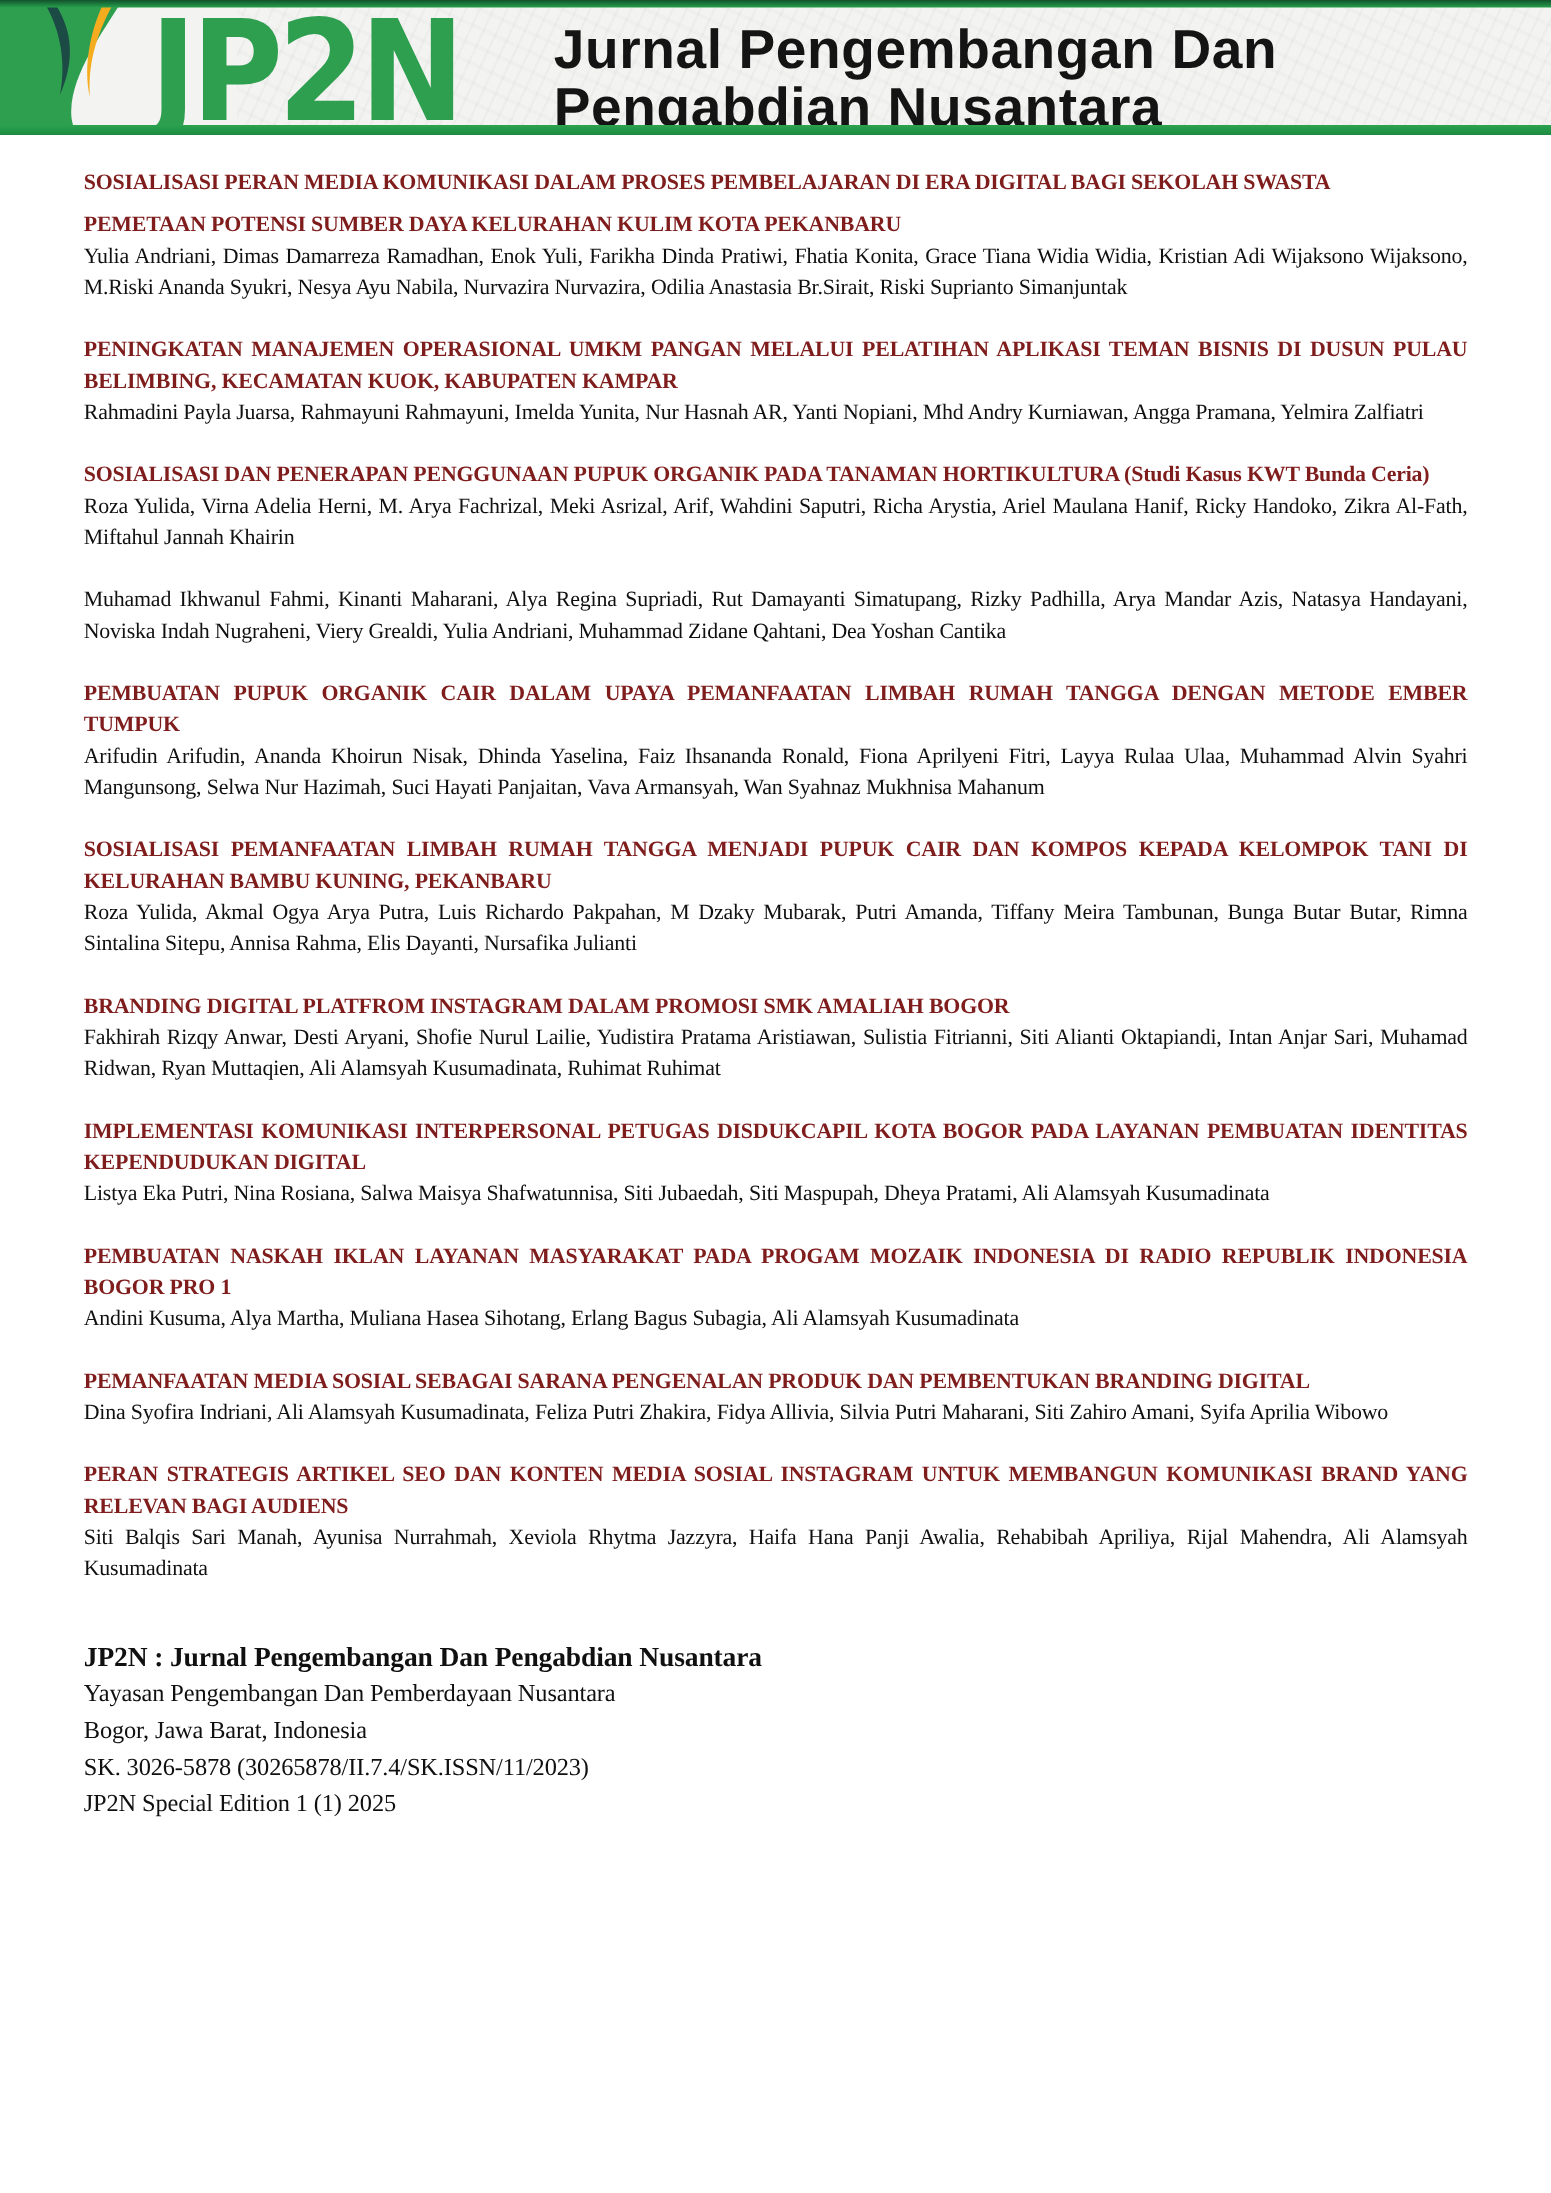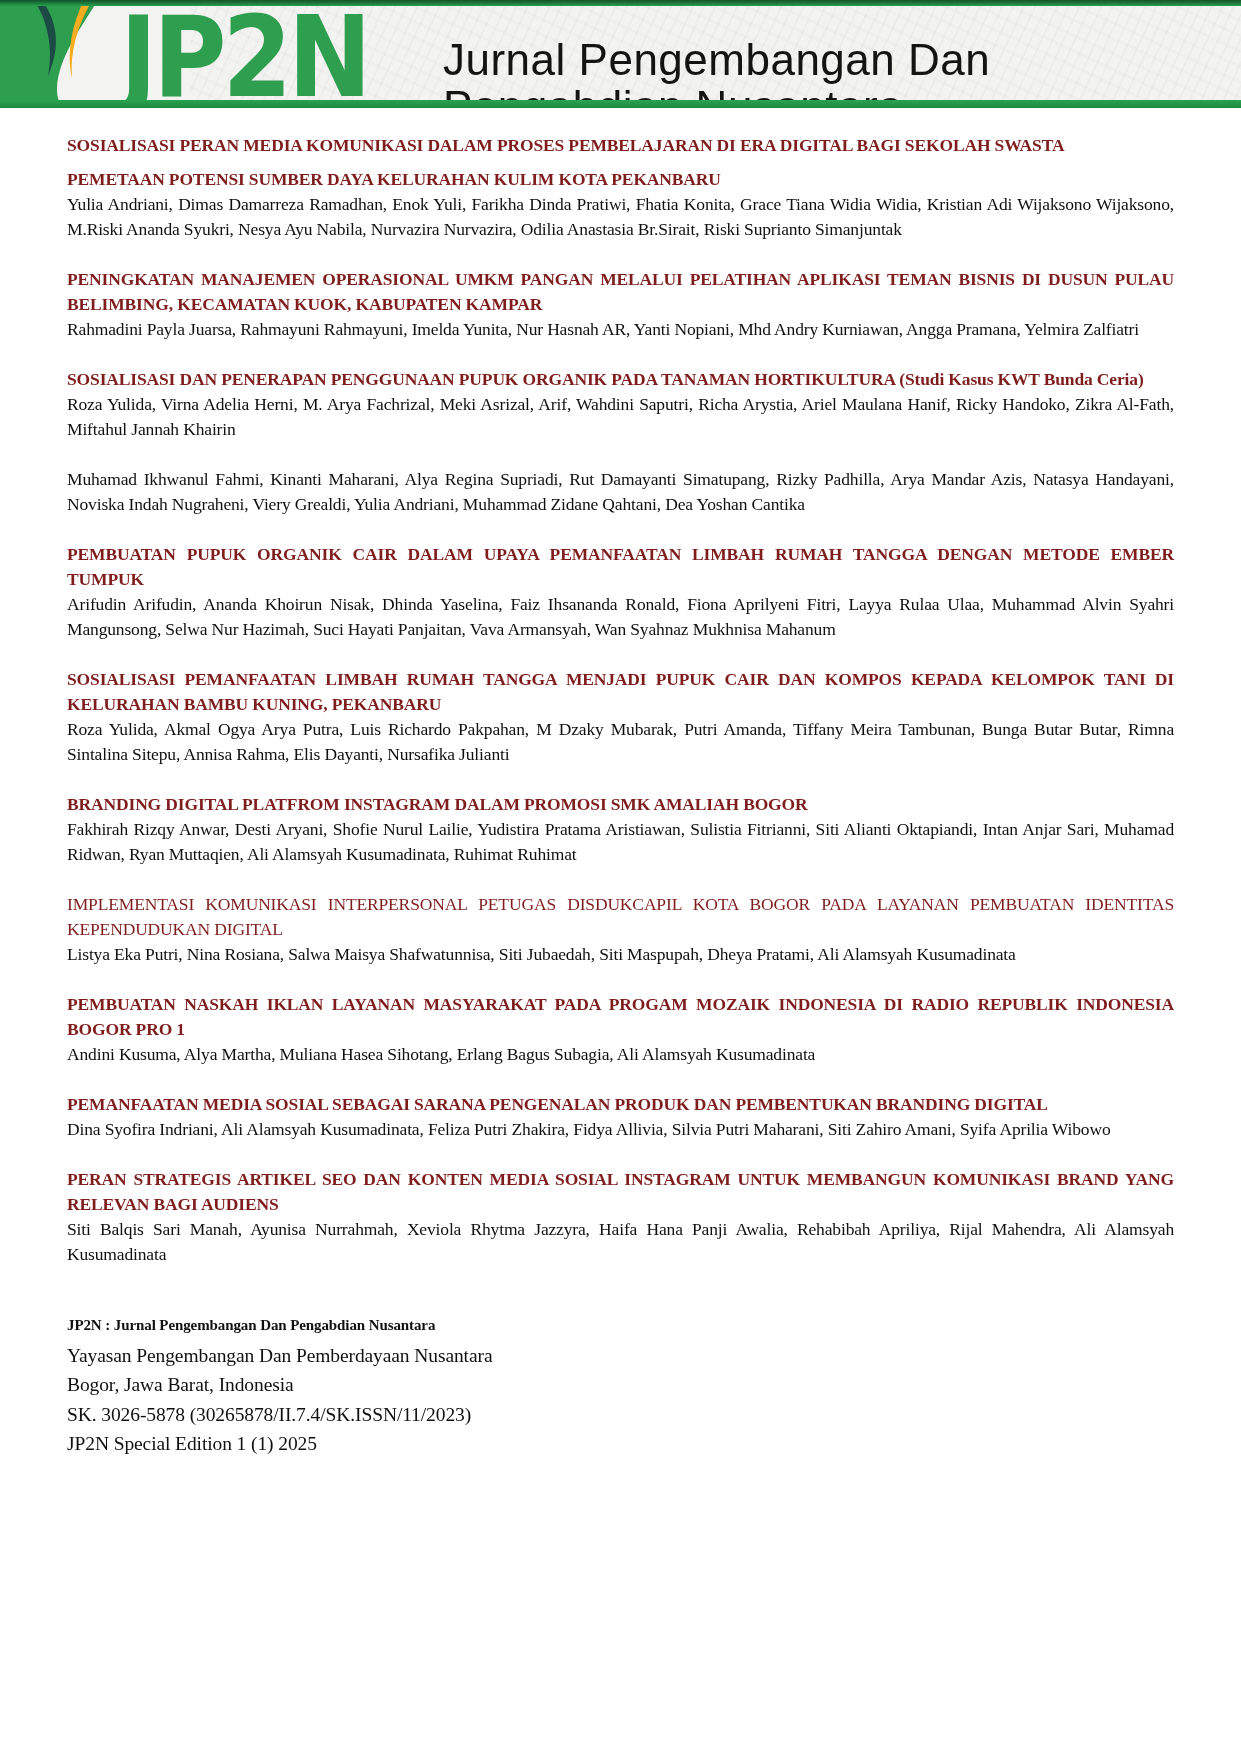--- a/index.html
+++ b/index.html
@@ -43,44 +43,44 @@
     font-family: "DejaVu Sans", sans-serif;
     font-weight: 900;
     font-size: 100px;
     line-height: 100px;
     letter-spacing: -4px;
     color: #2E9E4F;
     transform: scaleY(1.12);
     transform-origin: top left;
   }
   .journal-name {
-    position: absolute; left: 443px; top: 36px; z-index: 3;
+    position: absolute; left: 443px; top: 16px; z-index: 3;
     font-family: "Liberation Sans", sans-serif;
-    font-weight: 400;
+    font-weight: 700;
     font-size: 44px;
     line-height: 47px;
     letter-spacing: 0.5px;
     color: #141414;
     white-space: nowrap;
   }
 
   
   .content {
     padding: 25px 67px 0 67px;
   }
   .article { margin-bottom: 9px; }
   .article-title {
     font-weight: 700;
     color: #7f1d1d;
     font-size: 17.5px;
     line-height: 25px;
     text-align: justify;
     letter-spacing: -0.15px;
   }
-  .article-title.regular { font-weight: 400; }
+  .article-title.regular { font-weight: 700; }
   .article-authors {
     font-weight: 400;
     font-size: 17.5px;
     line-height: 25px;
     text-align: justify;
     letter-spacing: -0.15px;
     margin-bottom: 25px;
   }
   .article:last-child .article-authors { margin-bottom: 16px; }
 
@@ -88,21 +88,21 @@
   .imprint {
     padding: 28px 67px 0 67px;
   }
   .imprint-line {
     font-size: 19.5px;
     line-height: 29.5px;
     letter-spacing: -0.1px;
   }
   .imprint-title {
     font-weight: 700;
-    font-size: 15px;
+    font-size: 22px;
   }
 </style>
 </head>
 <body>
 
 <div class="page">
 
   <header class="banner">
     <div class="banner-texture"></div>
     <div class="banner-strip-top"></div>

